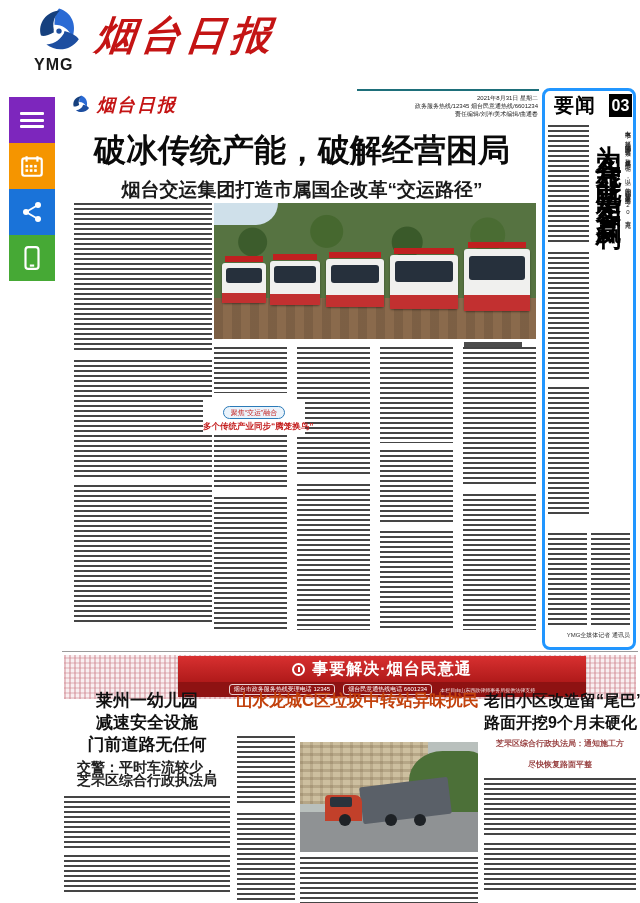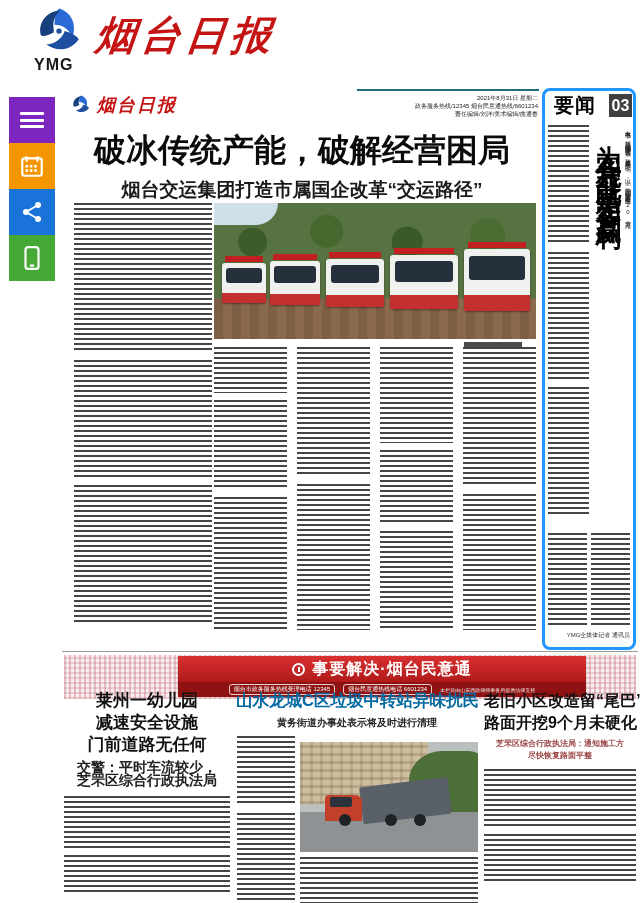--- a/index.html
+++ b/index.html
@@ -25,21 +25,21 @@
   
   .page-edge{position:absolute;left:62px;top:85px;width:3px;height:560px;background:#53405e;}
   .page{position:absolute;left:62px;top:85px;width:578px;height:818px;background:#fff;}
   .page *{box-sizing:border-box;}
 
   .top-rule{position:absolute;left:295px;top:4px;width:182px;height:2px;background:#1e6f7a;}
   .mast-mini{position:absolute;left:8px;top:8px;display:flex;align-items:center;gap:5px;}
   .mast-mini-title{font-family:"DejaVu Serif",serif;font-style:italic;font-weight:bold;font-size:18px;color:#c41414;letter-spacing:2px;white-space:nowrap;}
   .mast-info{position:absolute;left:250px;top:9px;width:226px;text-align:right;font-size:6px;line-height:8px;color:#222;}
   .section-label{position:absolute;left:492px;top:7px;font-size:20px;font-weight:bold;color:#000;letter-spacing:1px;}
-  .page-no{position:absolute;left:547px;top:9px;width:23px;height:23px;background:#404040;color:#fff;font-weight:bold;font-size:16px;display:flex;align-items:center;justify-content:center;}
+  .page-no{position:absolute;left:547px;top:9px;width:23px;height:23px;background:#000000;color:#fff;font-weight:bold;font-size:16px;display:flex;align-items:center;justify-content:center;}
 
   .lead-headline{position:absolute;left:0;top:44px;width:480px;text-align:center;font-size:32px;font-weight:bold;color:#0a0a0a;white-space:nowrap;}
   .lead-deck{position:absolute;left:0;top:92px;width:480px;text-align:center;font-size:19px;font-weight:bold;color:#1a1a1a;white-space:nowrap;}
 
   
   .greek{background-image:repeating-linear-gradient(180deg,#454545 0px,#454545 2px,transparent 2px,transparent 5px);}
   .gcol{position:absolute;display:flex;flex-direction:column;gap:7px;}
   .gcol .greek{width:100%;}
 
   
@@ -82,21 +82,21 @@
   .banner-bottom{height:15px;background:#8e1212;color:#fff;display:flex;align-items:center;justify-content:center;gap:8px;font-size:6px;white-space:nowrap;}
   .banner-chip{border:1px solid rgba(255,255,255,.8);border-radius:3px;padding:0 4px;line-height:9px;}
   .banner-legal{font-size:5px;opacity:.9;}
 
   
   .art{position:absolute;}
   .art-left{left:2px;top:605px;width:166px;}
   .art-left .hl{font-size:17px;font-weight:bold;color:#111;text-align:center;line-height:22px;white-space:nowrap;}
   .art-left .deck{margin-top:5px;font-size:14px;font-weight:bold;color:#222;text-align:center;line-height:12px;white-space:nowrap;}
   .art-mid{left:174px;top:605px;width:242px;height:213px;}
-  .art-mid .hl{font-size:16.5px;font-weight:bold;color:#0369a1;text-align:center;white-space:nowrap;}
+  .art-mid .hl{font-size:16.5px;font-weight:bold;color:#c2410c;text-align:center;white-space:nowrap;}
   .art-mid .deck{margin-top:4px;font-size:10px;font-weight:bold;color:#222;text-align:center;white-space:nowrap;}
   .art-right{left:422px;top:605px;width:152px;}
   .art-right .hl{font-size:16px;font-weight:bold;color:#111;text-align:center;line-height:22px;white-space:nowrap;}
   .art-right .deck{margin-top:4px;font-size:8px;font-weight:bold;color:#9a4444;text-align:center;line-height:11px;white-space:nowrap;}
 
   
   .photo-truck{position:absolute;left:64px;top:52px;width:178px;height:110px;overflow:hidden;background:#b9c0bd;}
   .pt-buildings{position:absolute;left:0;top:0;width:72%;height:56%;background:#cdbf9f;
     background-image:repeating-linear-gradient(0deg,rgba(120,100,70,.28) 0 3px,transparent 3px 8px),
                      repeating-linear-gradient(90deg,rgba(120,100,70,.22) 0 3px,transparent 3px 10px);}
@@ -244,20 +244,24 @@
     <div class="gcol" style="left:318px;top:262px;width:73px;height:284px;">
       <div class="greek" style="height:96px;"></div>
       <div class="greek" style="height:74px;"></div>
       <div class="greek" style="height:100px;"></div>
     </div>
     <div class="gcol" style="left:401px;top:262px;width:73px;height:284px;">
       <div class="greek" style="height:140px;"></div>
       <div class="greek" style="height:136px;"></div>
     </div>
 
+    <div class="inline-subhead">
+      <span class="capsule">聚焦“交运”融合</span>
+      <div class="subhead-title">多个传统产业同步“腾笼换鸟”</div>
+    </div>
 
     <div class="select-box">
       <div class="gcol sb-greek-main">
         <div class="greek" style="height:120px;"></div>
         <div class="greek" style="height:128px;"></div>
         <div class="greek" style="height:130px;"></div>
       </div>
       <div class="sb-headline">为客户节能就是为客户赢利</div>
       <div class="sb-kicker">东方电子：打通综合能源管理全链条，整体单耗节能5%以上，为园区用户年节省能耗支出520余万元</div>
       <div class="gcol sb-greek-bottom" style="flex-direction:row;gap:4px;">
@@ -288,21 +292,20 @@
       <div class="deck">交警：平时车流较少，</div>
       <div class="deck" style="margin-top:1px;">芝罘区综合行政执法局</div>
       <div class="gcol" style="position:relative;left:0;top:10px;width:166px;height:100px;">
         <div class="greek" style="height:52px;"></div>
         <div class="greek" style="height:40px;"></div>
       </div>
     </div>
 
     <div class="art art-mid">
       <div class="hl">山水龙城C区垃圾中转站异味扰民</div>
-      <div class="deck">黄务街道办事处表示将及时进行清理</div>
       <div class="gcol mid-minicol">
         <div class="greek" style="height:70px;"></div>
         <div class="greek" style="height:88px;"></div>
       </div>
       <div class="photo-truck">
         <div class="pt-buildings"></div>
         <div class="pt-trees"></div>
         <div class="pt-road"></div>
         <div class="pt-container"></div>
         <div class="pt-cab"></div>
@@ -311,21 +314,21 @@
         <div class="pt-wheel" style="left:48%;"></div>
         <div class="pt-wheel" style="left:64%;"></div>
       </div>
       <div class="greek mid-undergreek"></div>
     </div>
 
     <div class="art art-right">
       <div class="hl">老旧小区改造留“尾巴”</div>
       <div class="hl">路面开挖9个月未硬化</div>
       <div class="deck">芝罘区综合行政执法局：通知施工方</div>
-      <div class="deck" style="margin-top:1px;">尽快恢复路面平整</div>
+      <div class="deck" style="margin-top:10px;">尽快恢复路面平整</div>
       <div class="gcol" style="position:relative;left:0;top:8px;width:152px;height:118px;">
         <div class="greek" style="height:58px;"></div>
         <div class="greek" style="height:48px;"></div>
       </div>
     </div>
 
   </div>
 </div>
 
 </body></html>

